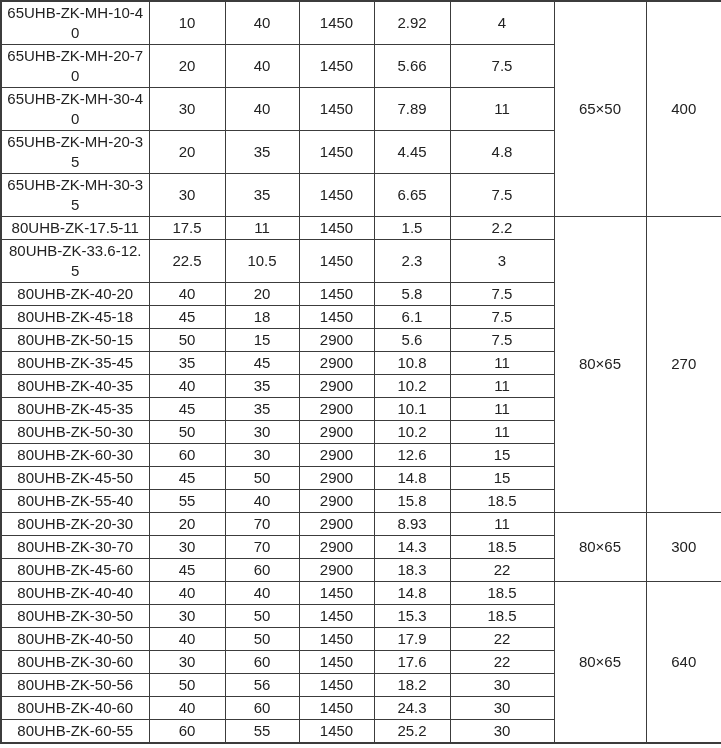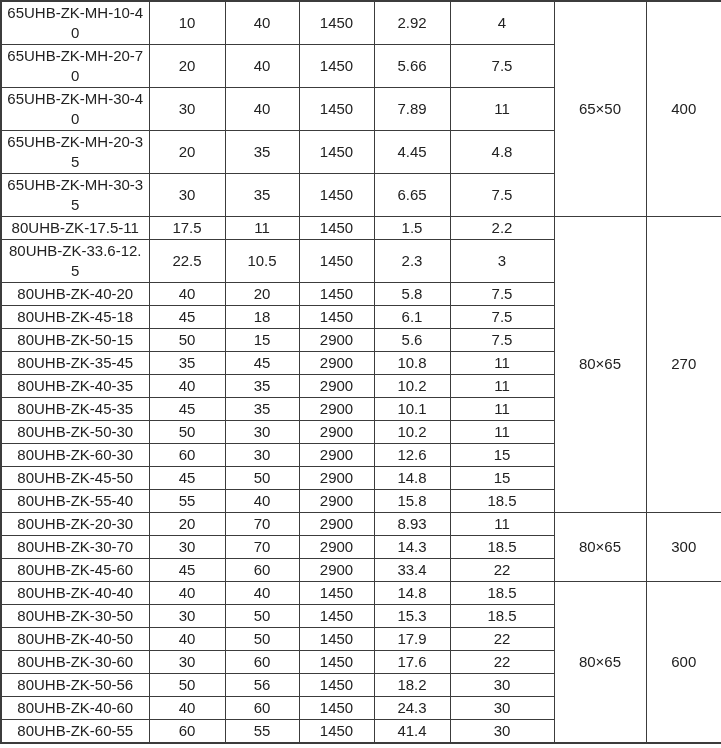--- a/index.html
+++ b/index.html
@@ -203,32 +203,32 @@
         <td>70</td>
         <td>2900</td>
         <td>14.3</td>
         <td>18.5</td>
       </tr>
       <tr>
         <td class="model">80UHB-ZK-45-60</td>
         <td>45</td>
         <td>60</td>
         <td>2900</td>
-        <td>33.4</td>
+        <td>18.3</td>
         <td>22</td>
       </tr>
       <tr>
         <td class="model">80UHB-ZK-40-40</td>
         <td>40</td>
         <td>40</td>
         <td>1450</td>
         <td>14.8</td>
         <td>18.5</td>
         <td rowspan="7">80×65</td>
-        <td rowspan="7">600</td>
+        <td rowspan="7">640</td>
       </tr>
       <tr>
         <td class="model">80UHB-ZK-30-50</td>
         <td>30</td>
         <td>50</td>
         <td>1450</td>
         <td>15.3</td>
         <td>18.5</td>
       </tr>
       <tr>
@@ -261,17 +261,17 @@
         <td>60</td>
         <td>1450</td>
         <td>24.3</td>
         <td>30</td>
       </tr>
       <tr>
         <td class="model">80UHB-ZK-60-55</td>
         <td>60</td>
         <td>55</td>
         <td>1450</td>
-        <td>41.4</td>
+        <td>25.2</td>
         <td>30</td>
       </tr>
     </tbody>
 </table>
 
 </body></html>

